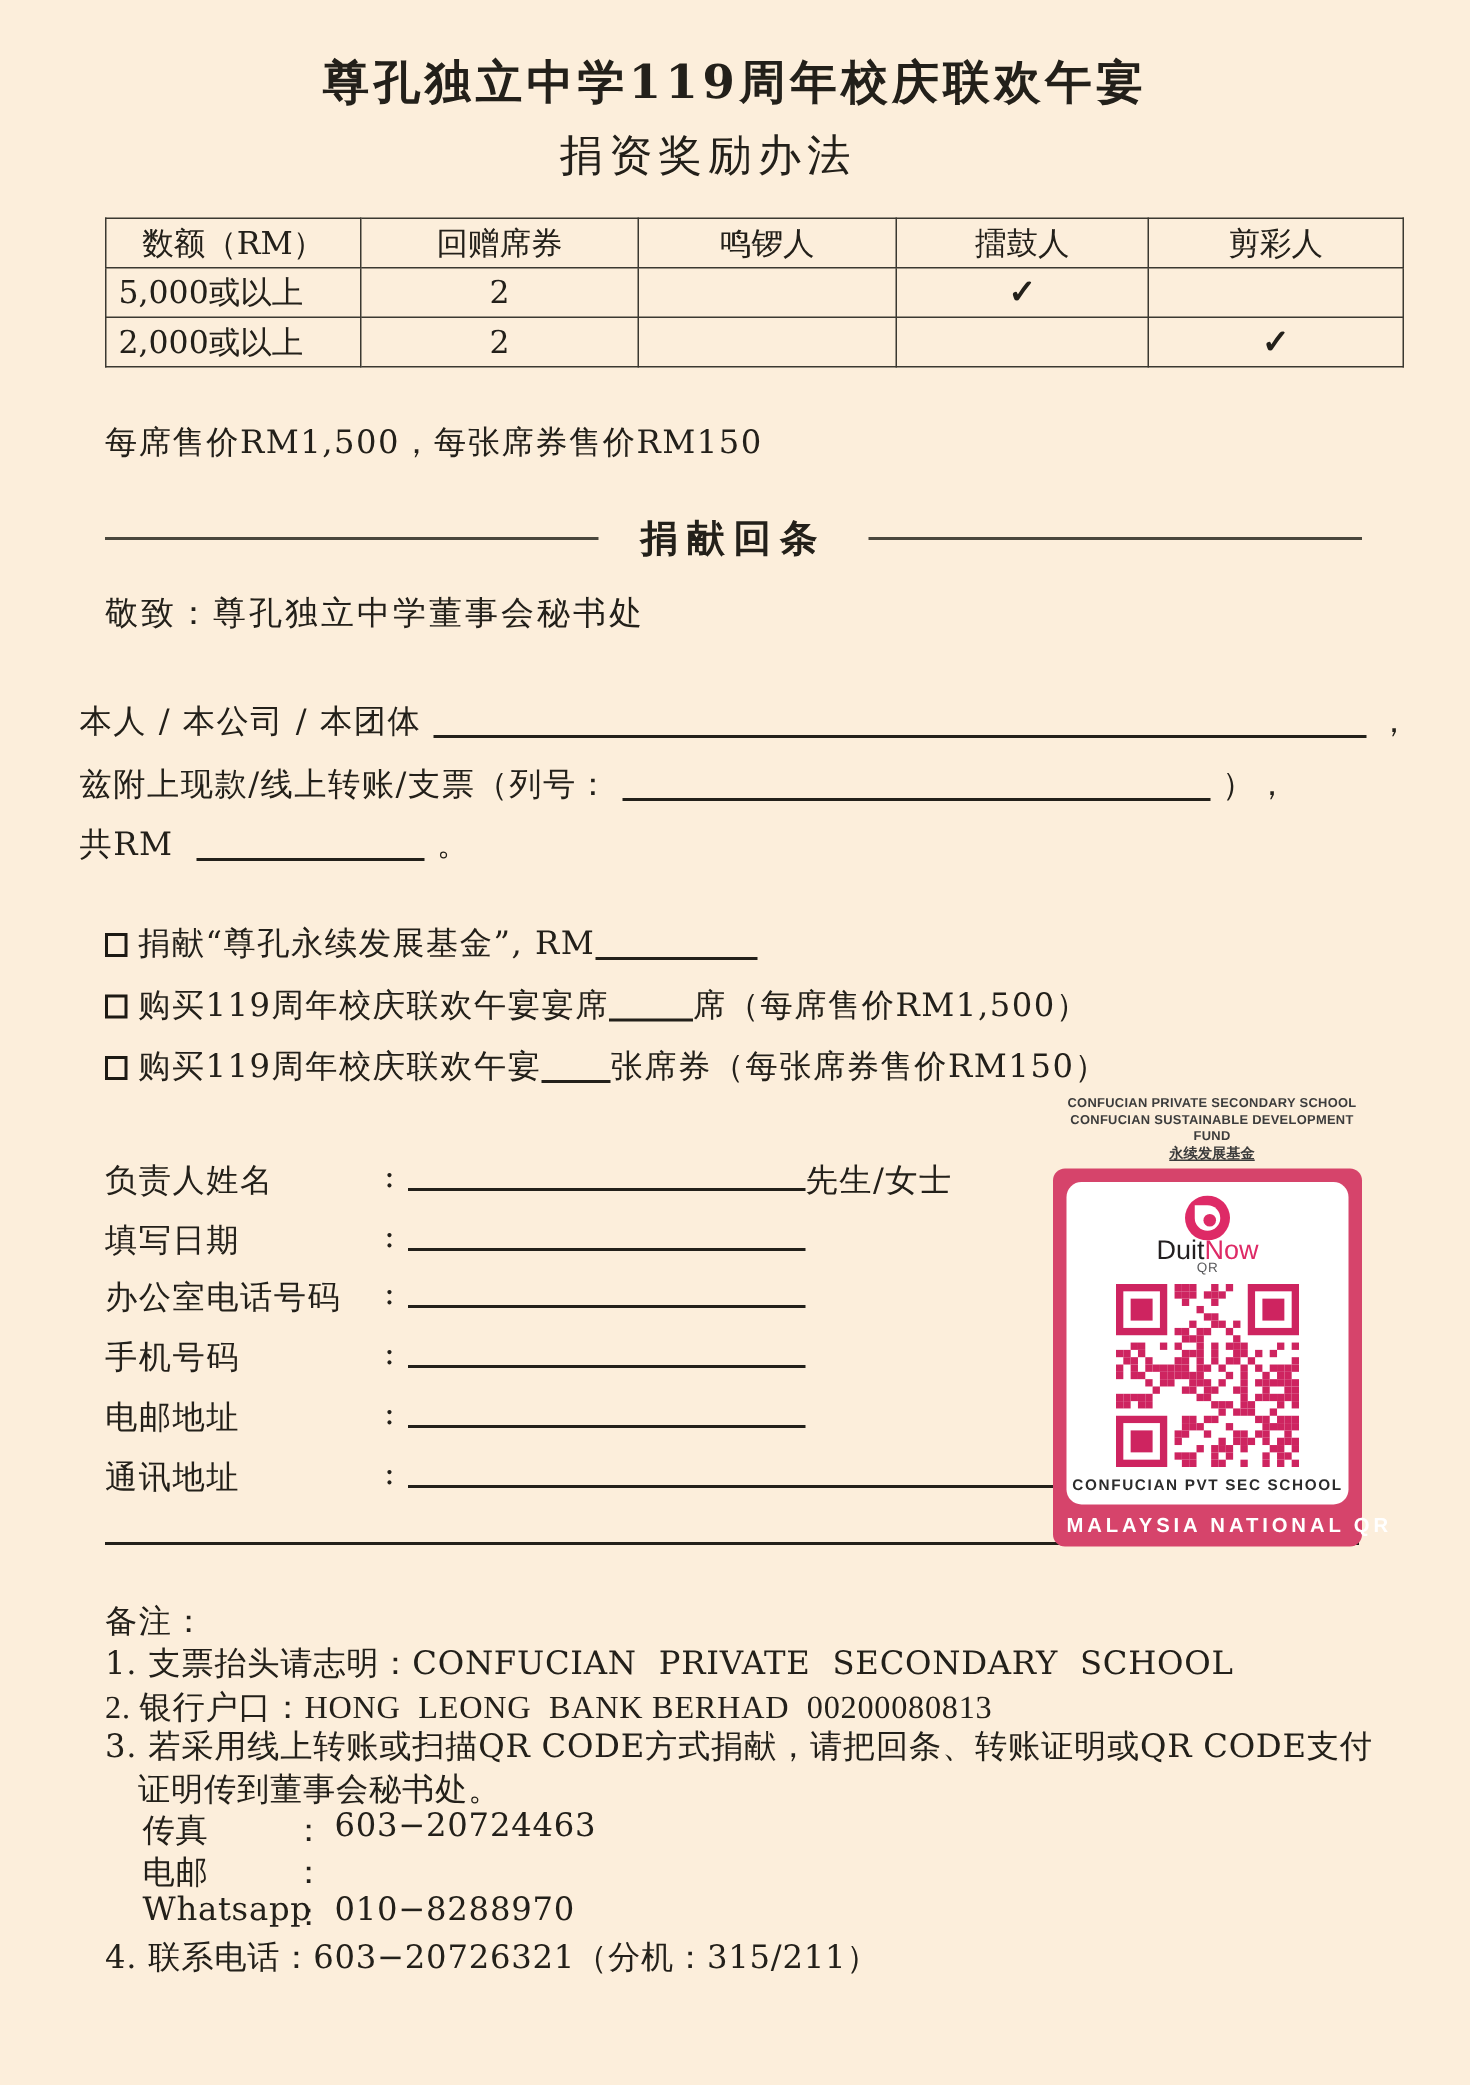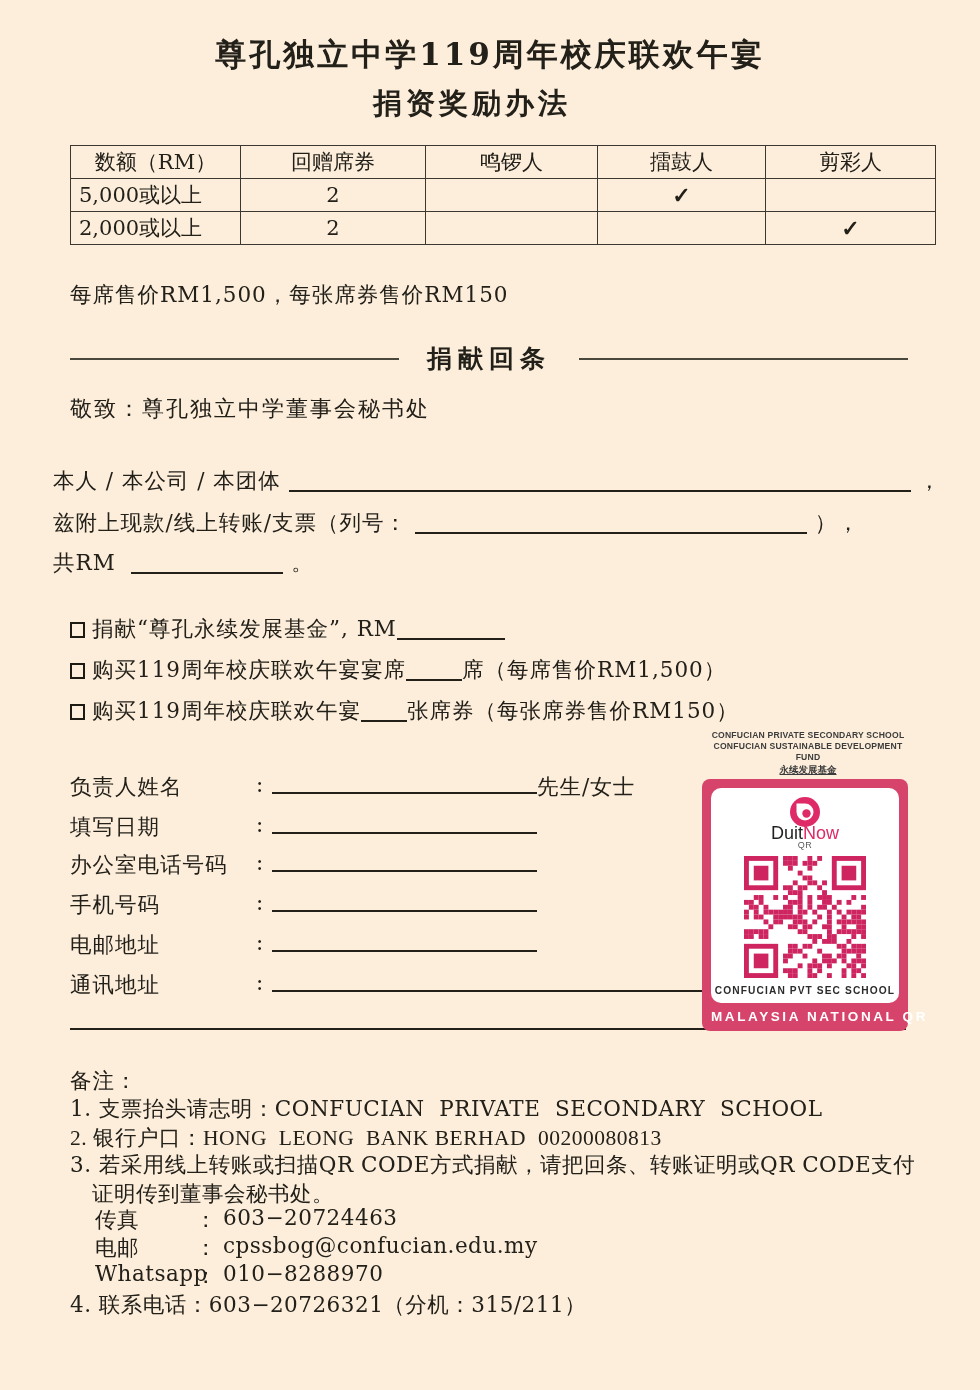--- a/index.html
+++ b/index.html
@@ -8,21 +8,21 @@
     background:#FCEEDB;
     color:#23201a;
     font-family:"DejaVu Serif","Liberation Serif",serif;
     position:relative;
     overflow:hidden;
   }
   .abs { position:absolute; }
 
   
   .title { top:34px; left:0; width:980px; text-align:center; font-size:31px; letter-spacing:3px; font-weight:600; }
-  .subtitle { top:84px; left:0; width:944px; text-align:center; font-size:29px; letter-spacing:4px; font-weight:700; }
+  .subtitle { top:84px; left:0; width:944px; text-align:center; font-size:29px; letter-spacing:4px; font-weight:400; }
 
   
   table.reward { top:145px; left:70px; border-collapse:collapse; table-layout:fixed; }
   table.reward th, table.reward td {
     border:1.6px solid #3b3831;
     font-size:21px; font-weight:normal;
     text-align:center; padding:2px 6px;
     height:31px; white-space:nowrap;
   }
   table.reward td.amt { text-align:left; padding-left:8px; }
@@ -435,20 +435,19 @@
 <div class="abs note note2">2. 银行户口：HONG  LEONG  BANK BERHAD  00200080813</div>
 <div class="abs note3">3. 若采用线上转账或扫描QR CODE方式捐献，请把回条、转账证明或QR CODE支付证明传到董事会秘书处。</div>
 <div class="abs contact c1">
   <span class="clabel">传真</span>
   <span class="ccolon">：</span>
   <span>603−20724463</span>
 </div>
 <div class="abs contact c2">
   <span class="clabel">电邮</span>
   <span class="ccolon">：</span>
-  <span>cpssbog@confucian.edu.my</span>
 </div>
 <div class="abs contact c3">
   <span class="clabel">Whatsapp</span>
   <span class="ccolon">：</span>
   <span>010−8288970</span>
 </div>
 <div class="abs note note4">4. 联系电话：603−20726321（分机：315/211）</div>
 
 </body></html>

